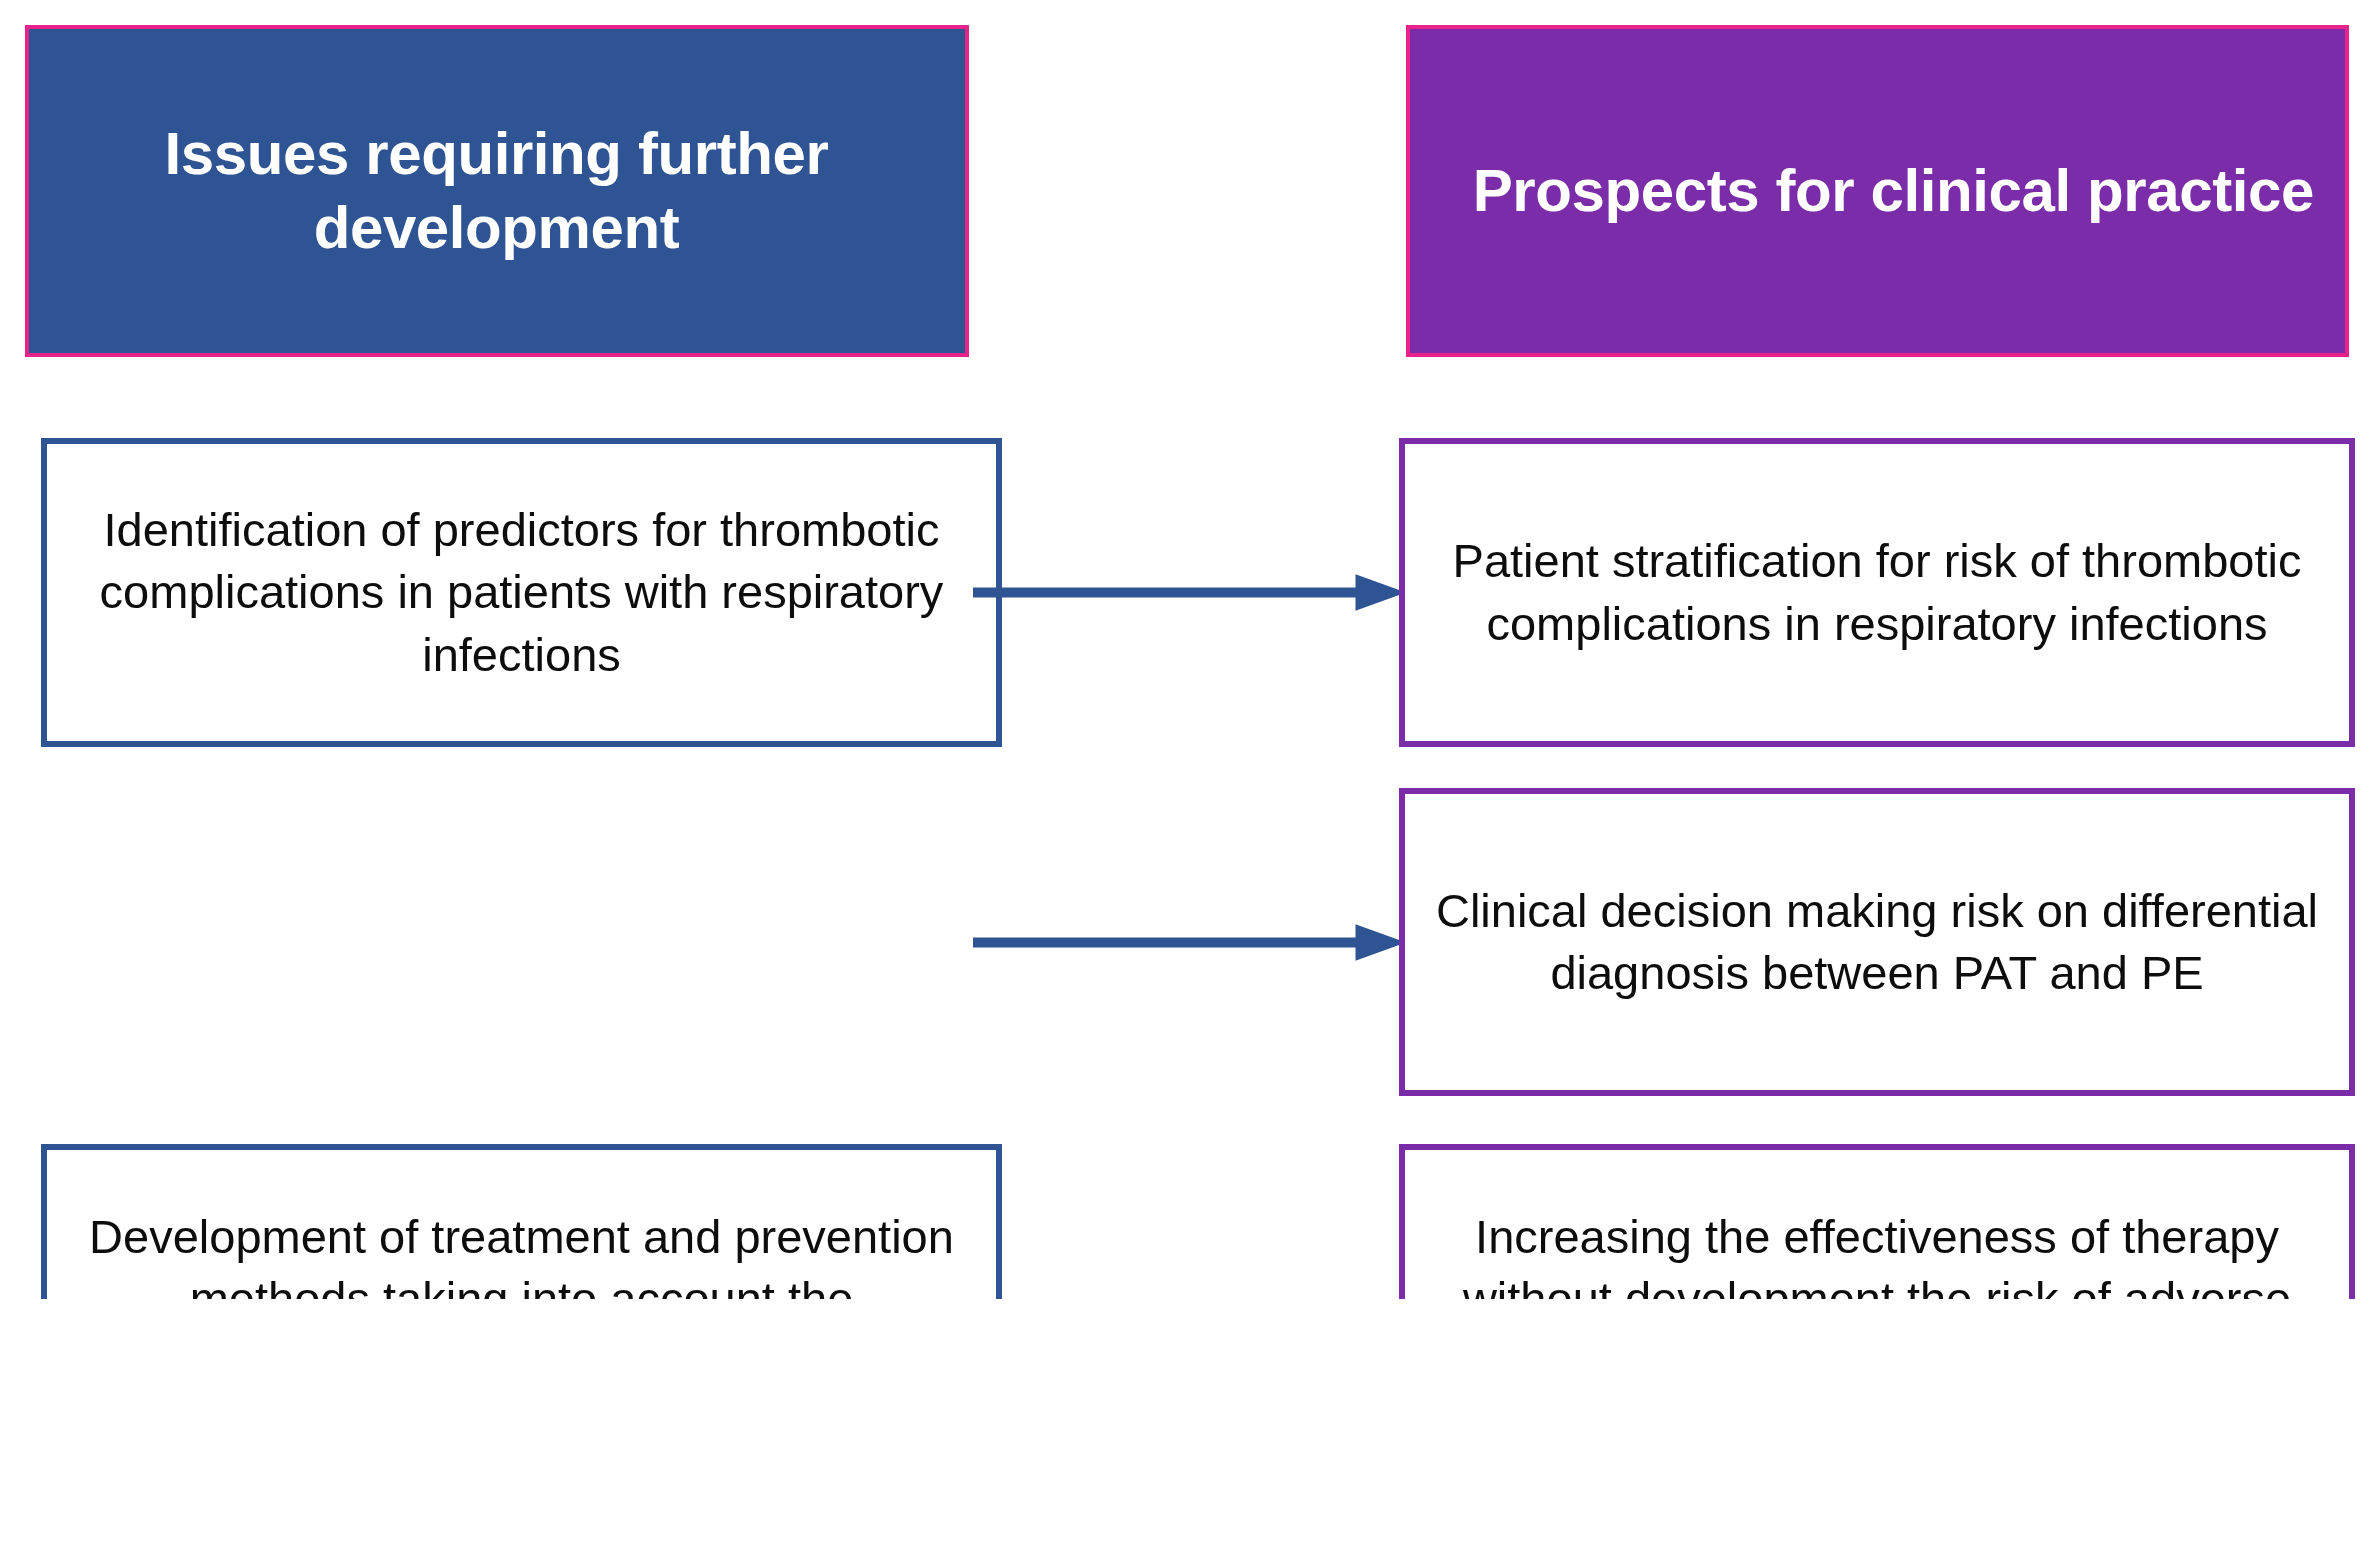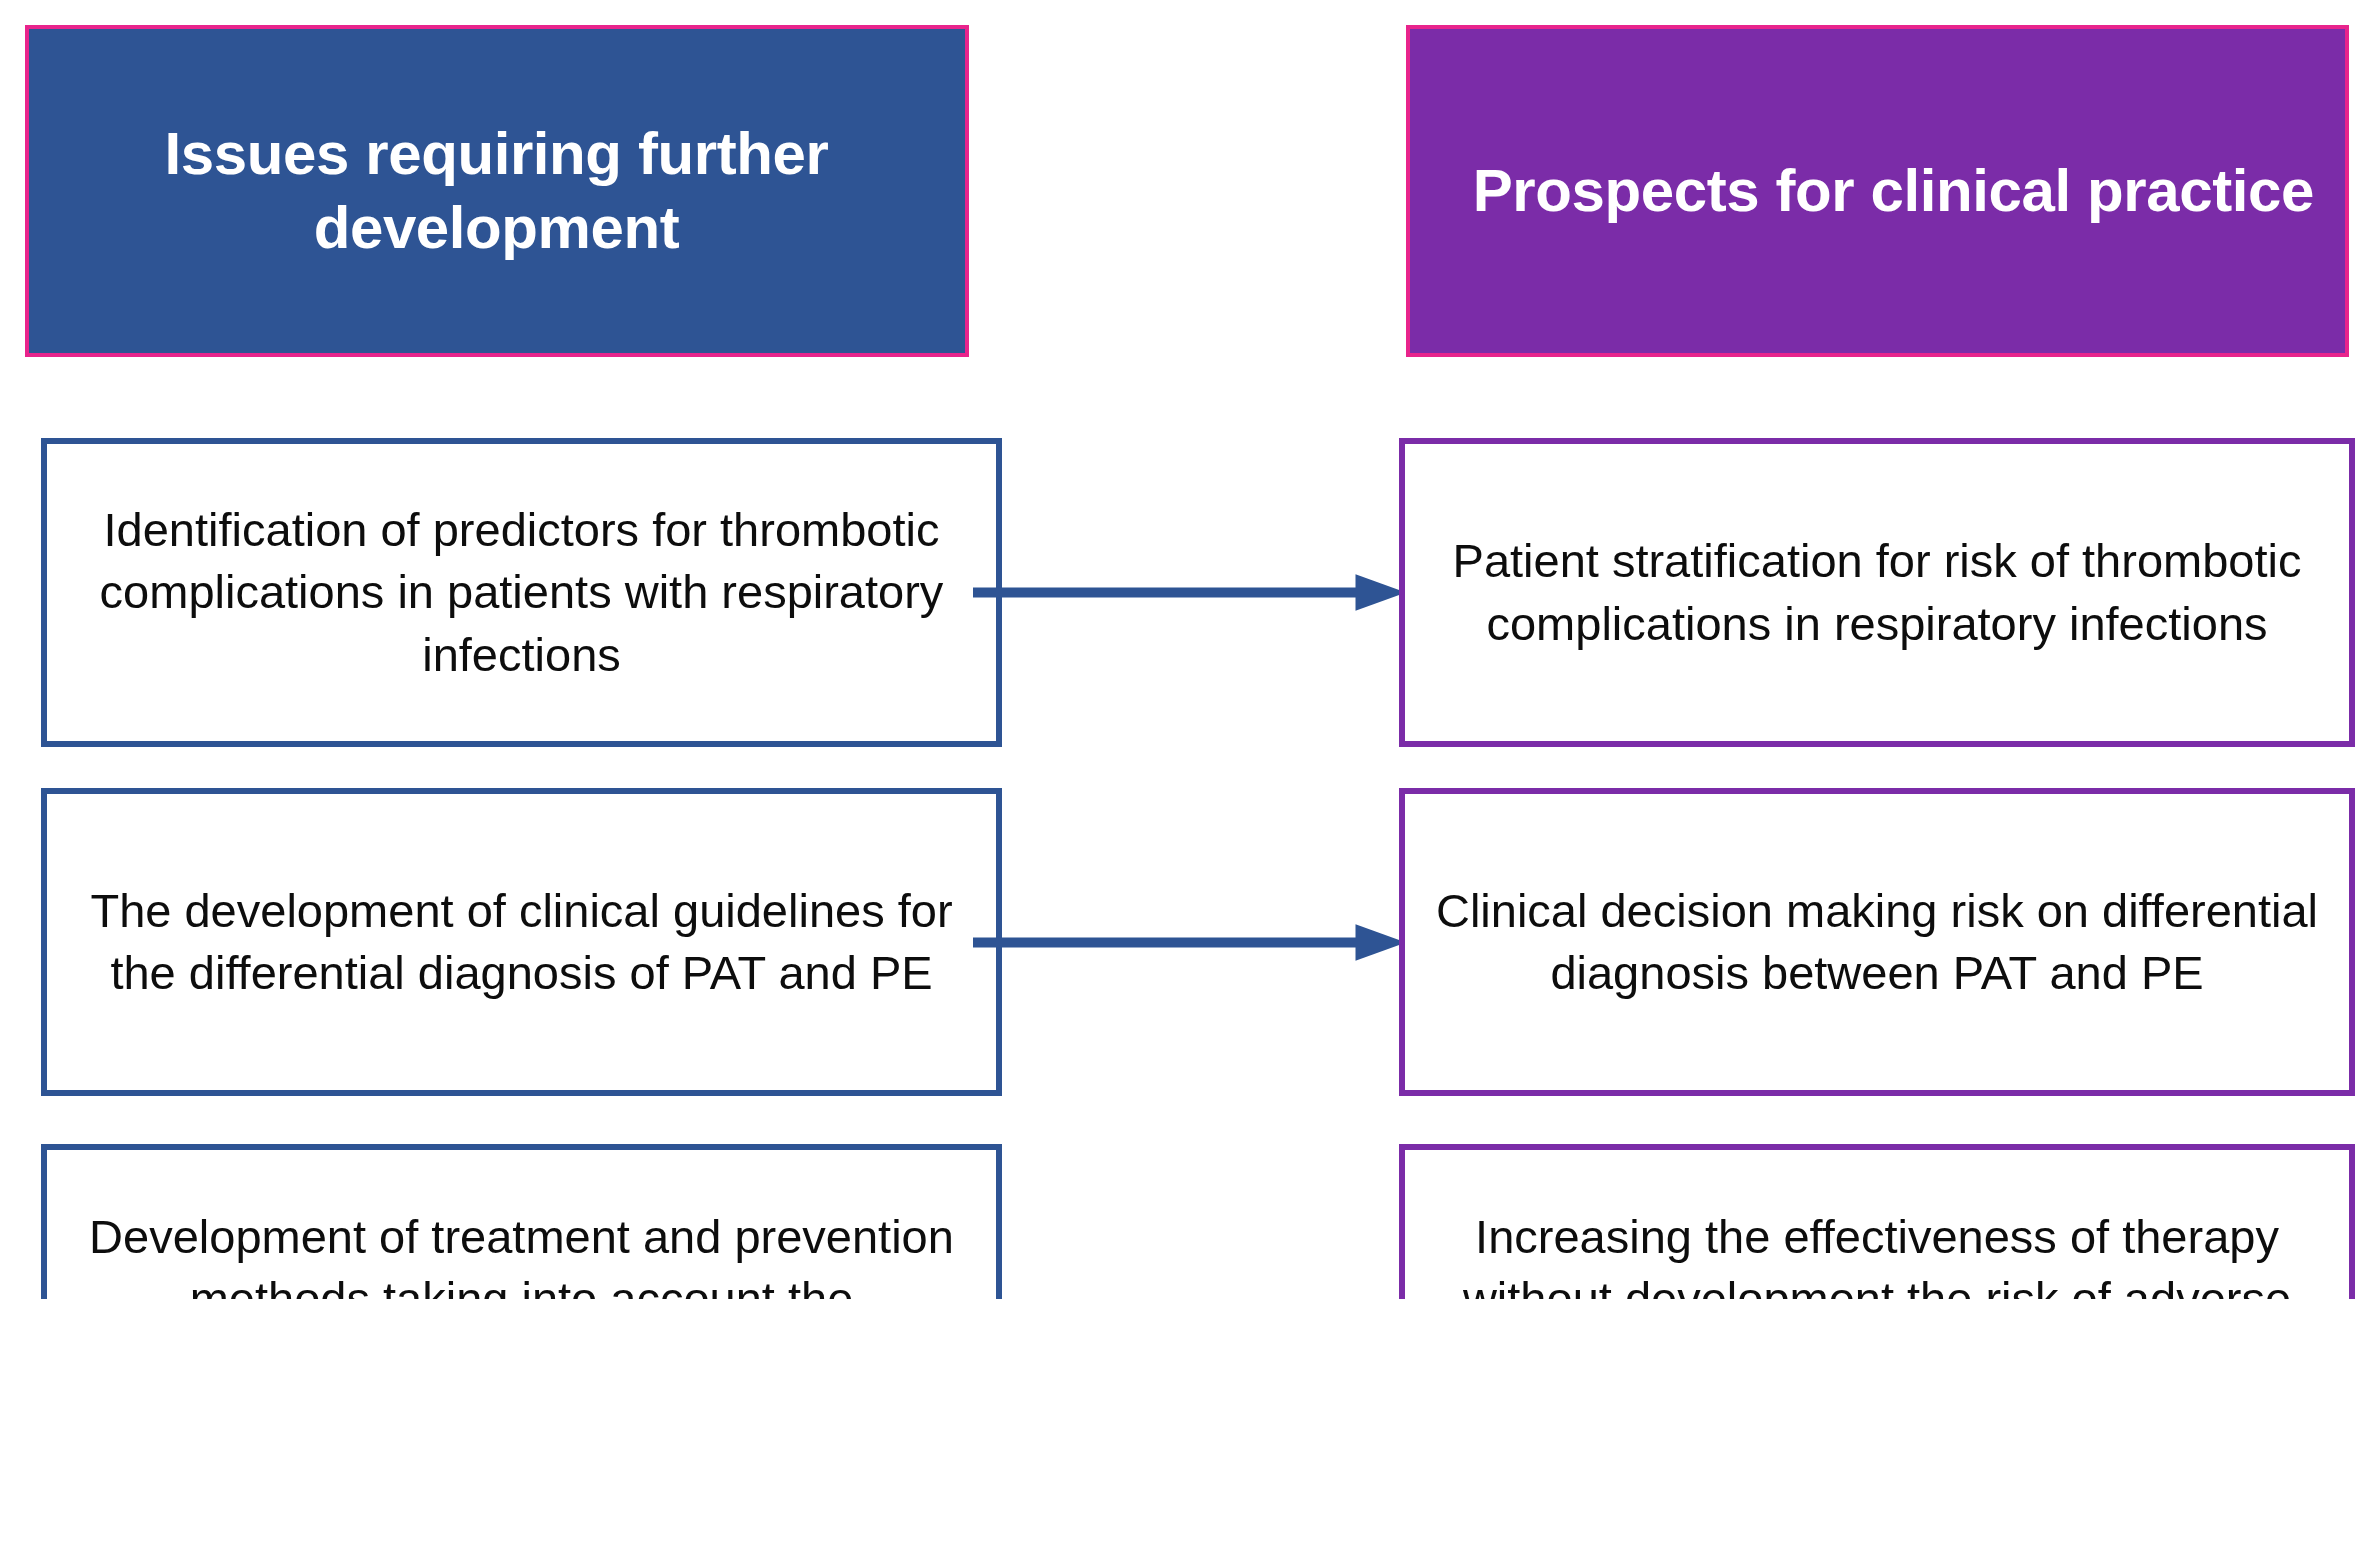--- a/index.html
+++ b/index.html
@@ -119,23 +119,20 @@
 
   <svg id="arrow-row-1" class="arrow" viewBox="0 0 566 64">
     <line x1="0" y1="32" x2="510" y2="32" stroke="#2E5494" stroke-width="13"></line>
     <polygon points="500,8 566,32 500,56" fill="#2E5494"></polygon>
   </svg>
 
   <div class="content-box col-right row-1">
     <span class="box-text">Patient stratification for risk of thrombotic complications in respiratory infections</span>
   </div>
 
-  <div class="content-box col-left row-2">
-    <span class="box-text">The development of clinical guidelines for the differential diagnosis of PAT and PE</span>
-  </div>
 
   <svg id="arrow-row-2" class="arrow" viewBox="0 0 566 64">
     <line x1="0" y1="32" x2="510" y2="32" stroke="#2E5494" stroke-width="13"></line>
     <polygon points="500,8 566,32 500,56" fill="#2E5494"></polygon>
   </svg>
 
   <div class="content-box col-right row-2">
     <span class="box-text">Clinical decision making risk on differential diagnosis between PAT and PE</span>
   </div>
 

